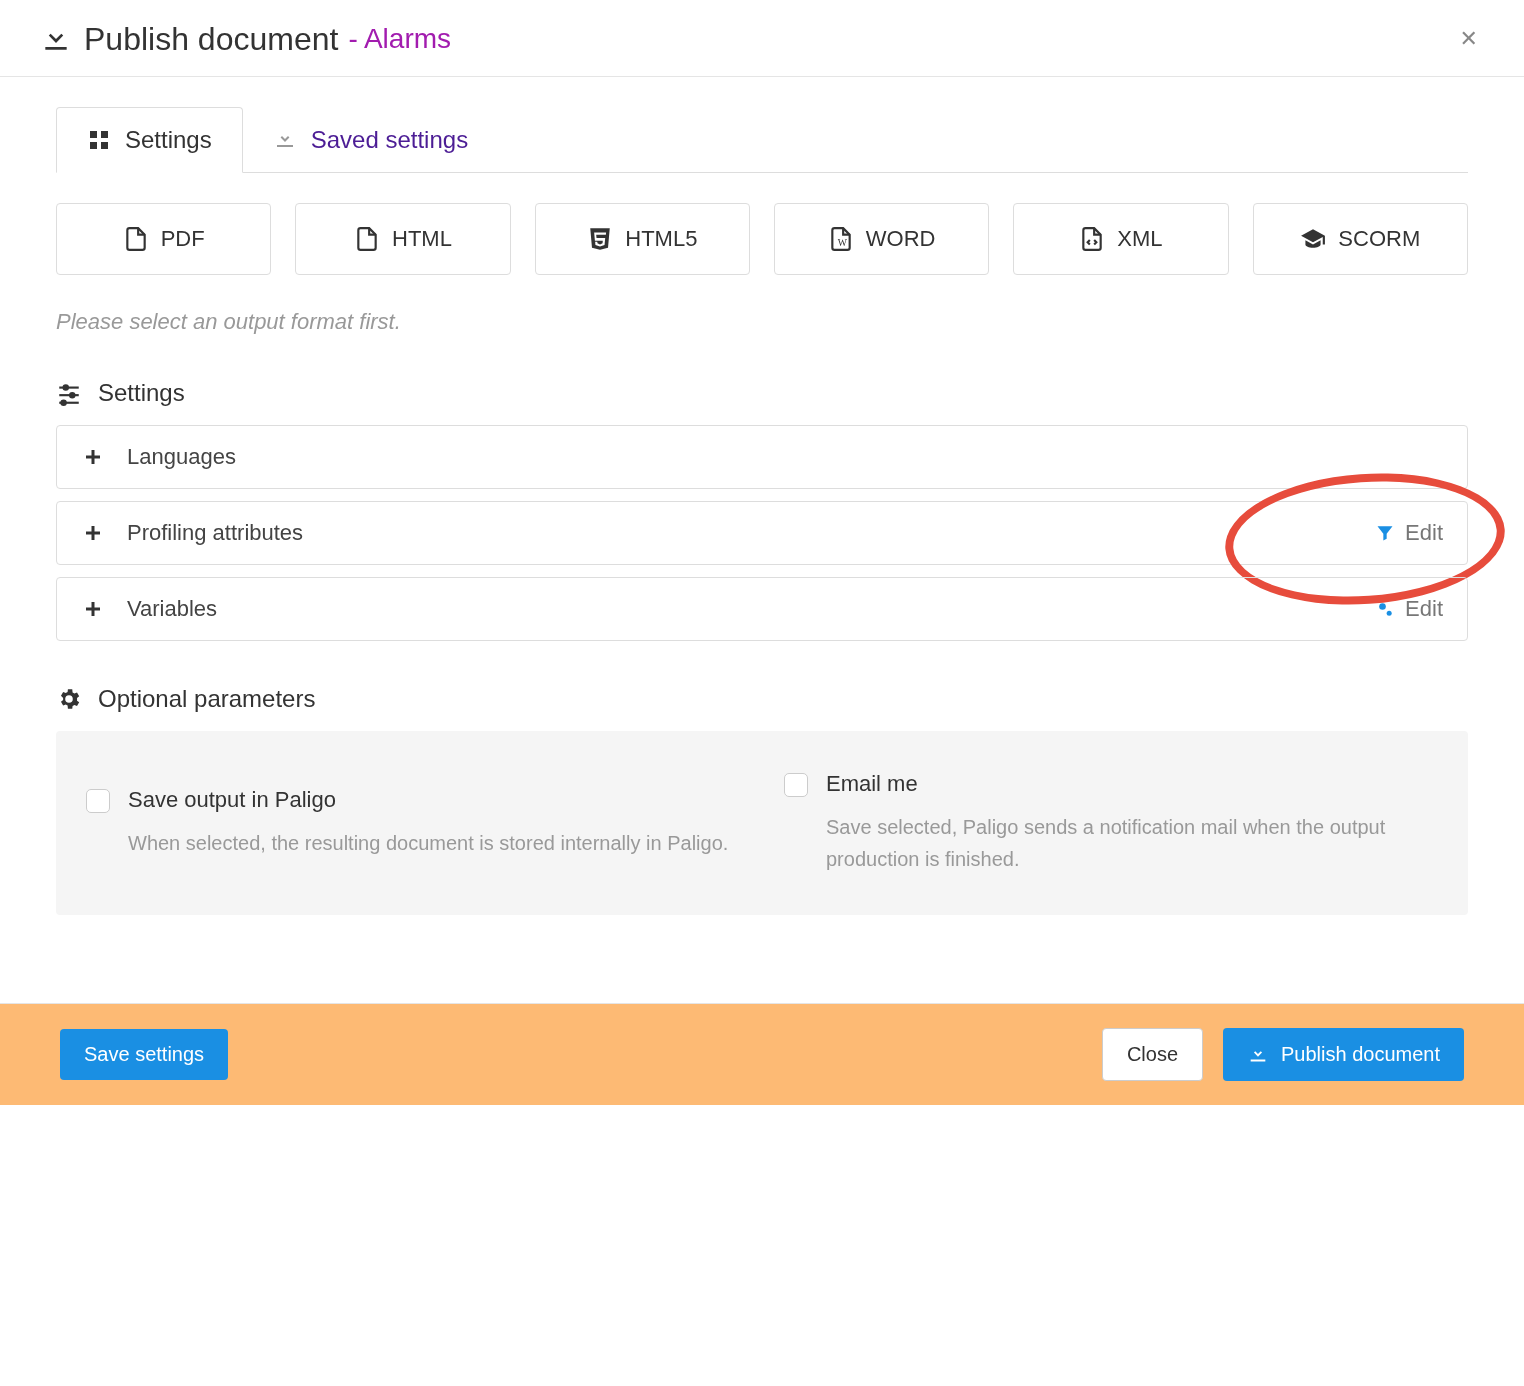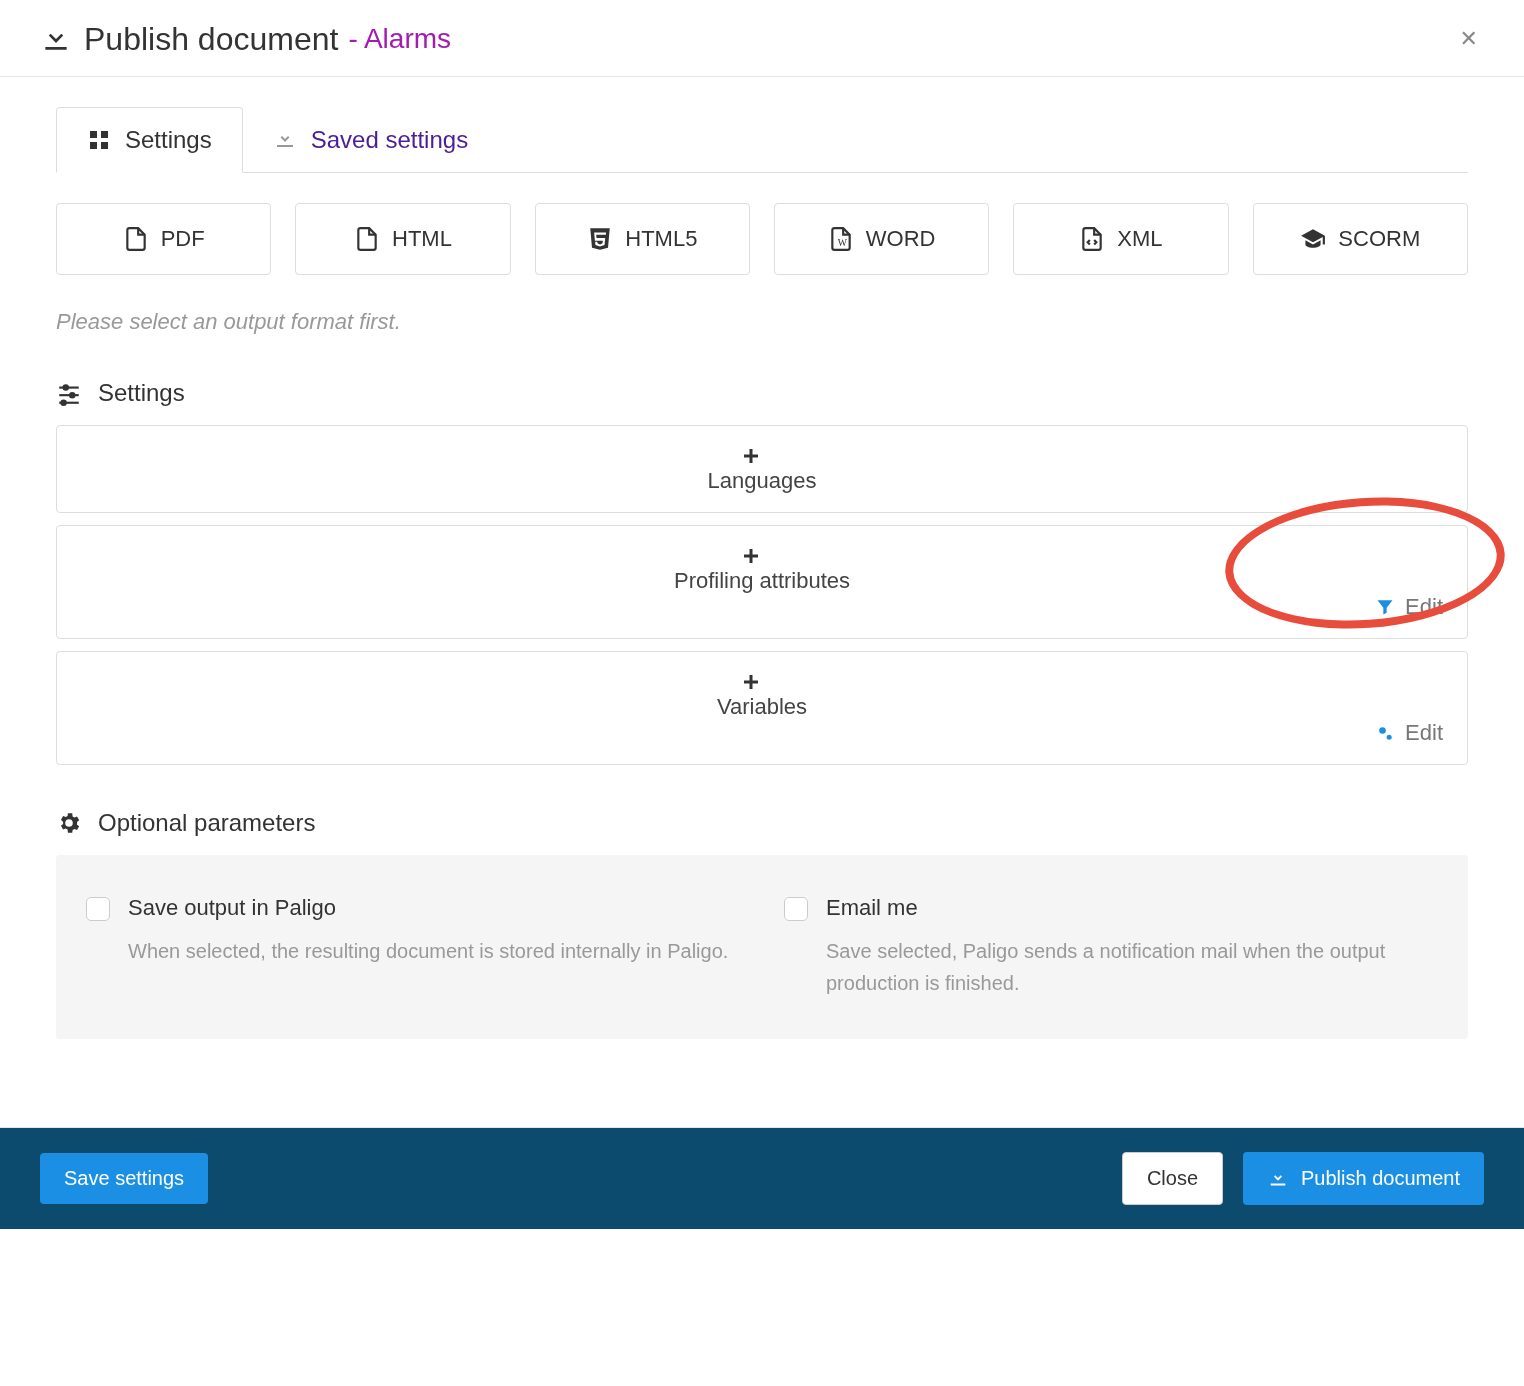--- a/index.html
+++ b/index.html
@@ -94,21 +94,20 @@
     display: flex;
     align-items: center;
     border: 1px solid #ddd;
     border-radius: 4px;
     padding: 18px 24px;
     margin-bottom: 12px;
     font-size: 22px;
     color: #444;
     cursor: pointer;
     position: relative;
-    flex-direction: column;
   }
   .accordion-row .plus-icon {
     width: 24px; height: 24px; margin-right: 22px;
     flex-shrink: 0;
   }
   .edit-link {
     margin-left: auto;
     display: flex;
     align-items: center;
     gap: 10px;
@@ -129,40 +128,41 @@
     transform: rotate(-4deg);
   }
 
   
   .opt-params {
     display: flex;
     gap: 44px;
     background: #f5f5f5;
     padding: 40px 30px;
     border-radius: 4px;
+    align-items: center;
   }
   .opt-col { flex: 1; display: flex; gap: 18px; }
   .opt-check {
     width: 24px; height: 24px;
     border: 1px solid #ccc;
     border-radius: 5px;
     background: #fff;
     flex-shrink: 0;
     margin-top: 2px;
     cursor: pointer;
   }
   .opt-body .opt-title { font-size: 22px; color: #333; margin-bottom: 14px; }
   .opt-body .opt-desc { font-size: 20px; color: #999; line-height: 1.6; }
 
   
   .modal-footer {
     margin-top: 48px;
     border-top: 1px solid #e5e5e5;
-    background: #0c4a6e;
-    padding: 24px 40px;
+    background: #fdba74;
+    padding: 24px 60px;
     display: flex;
     align-items: center;
   }
   .btn {
     padding: 14px 24px;
     font-size: 20px;
     border-radius: 4px;
     cursor: pointer;
     border: none;
     display: inline-flex;

